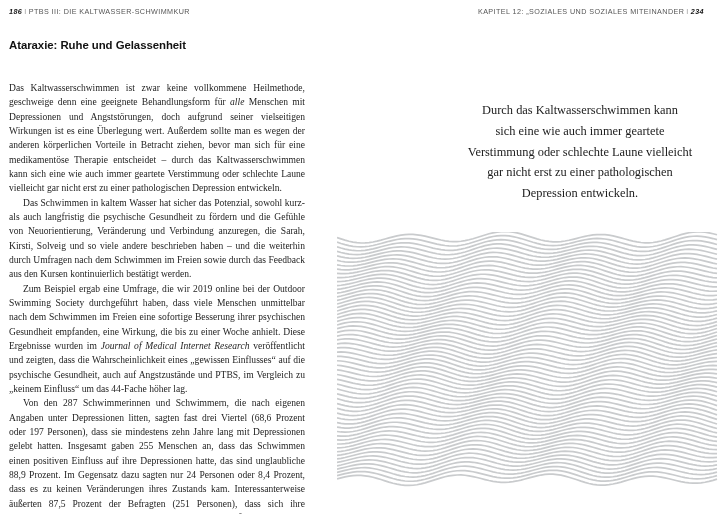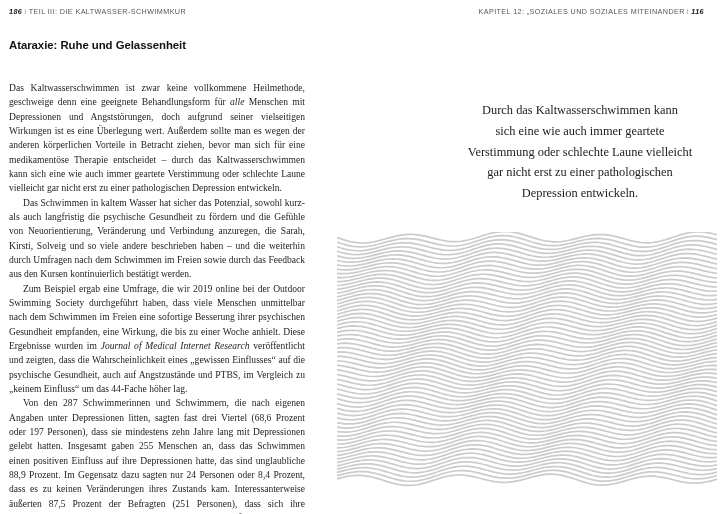--- a/index.html
+++ b/index.html
@@ -121,37 +121,37 @@
   }
 </style>
 </head>
 <body>
 
 <div class="spread">
 
   <div class="page page-left">
 
     <div class="runhead runhead-left">
-      <span class="folio">186</span><span class="sep">I</span><span>TEIL III: DIE KALTWASSER-SCHWIMMKUR</span>
+      <span class="folio">186</span><span class="sep">I</span><span>PTBS III: DIE KALTWASSER-SCHWIMMKUR</span>
     </div>
 
     <h2 class="section-heading">Ataraxie: Ruhe und Gelassenheit</h2>
 
     <div class="body-col">
       <p><span>Das Kaltwasserschwimmen ist zwar keine vollkommene Heilmethode, geschweige denn eine geeignete Behandlungsform für </span><em>alle</em><span> Menschen mit Depressionen und Angststörungen, doch aufgrund seiner vielseitigen Wirkungen ist es eine Überlegung wert. Außerdem sollte man es wegen der anderen körperlichen Vorteile in Betracht ziehen, bevor man sich für eine medikamentöse Therapie entscheidet – durch das Kaltwasserschwimmen kann sich eine wie auch immer geartete Verstimmung oder schlechte Laune vielleicht gar nicht erst zu einer pathologischen Depression entwickeln.</span></p>
       <p class="indent">Das Schwimmen in kaltem Wasser hat sicher das Potenzial, sowohl kurz- als auch langfristig die psychische Gesundheit zu fördern und die Gefühle von Neuorientierung, Veränderung und Verbindung anzuregen, die Sarah, Kirsti, Solveig und so viele andere beschrieben haben – und die weiterhin durch Umfragen nach dem Schwimmen im Freien sowie durch das Feedback aus den Kursen kontinuierlich bestätigt werden.</p>
       <p class="indent"><span>Zum Beispiel ergab eine Umfrage, die wir 2019 online bei der Outdoor Swimming Society durchgeführt haben, dass viele Menschen unmittelbar nach dem Schwimmen im Freien eine sofortige Besserung ihrer psychischen Gesundheit empfanden, eine Wirkung, die bis zu einer Woche anhielt. Diese Ergebnisse wurden im </span><em>Journal of Medical Internet Research</em><span> veröffentlicht und zeigten, dass die Wahrscheinlichkeit eines „gewissen Einflusses“ auf die psychische Gesundheit, auch auf Angstzustände und PTBS, im Vergleich zu „keinem Einfluss“ um das 44-Fache höher lag.</span></p>
       <p class="indent">Von den 287 Schwimmerinnen und Schwimmern, die nach eigenen Angaben unter Depressionen litten, sagten fast drei Viertel (68,6 Prozent oder 197 Personen), dass sie mindestens zehn Jahre lang mit Depressionen gelebt hatten. Insgesamt gaben 255 Menschen an, dass das Schwimmen einen positiven Einfluss auf ihre Depressionen hatte, das sind unglaubliche 88,9 Prozent. Im Gegensatz dazu sagten nur 24 Personen oder 8,4 Prozent, dass es zu keinen Veränderungen ihres Zustands kam. Interessanterweise äußerten 87,5 Prozent der Befragten (251 Personen), dass sich ihre Symptome kontinuierlich verringerten, wenn sie regelmäßig schwammen. Die Wirkung des Schwimmens hielt bei der Hälfte der</p>
     </div>
   </div>
 
   <div class="page page-right">
 
     <div class="runhead runhead-right">
-      <span>KAPITEL 12: „SOZIALES UND SOZIALES MITEINANDER</span><span class="sep">I</span><span class="folio">116</span>
+      <span>KAPITEL 12: „SOZIALES UND SOZIALES MITEINANDER</span><span class="sep">I</span><span class="folio">234</span>
     </div>
 
     <blockquote class="pullquote">
       <span>Durch das Kaltwasserschwimmen kann</span>
       <span>sich eine wie auch immer geartete</span>
       <span>Verstimmung oder schlechte Laune vielleicht</span>
       <span>gar nicht erst zu einer pathologischen</span>
       <span>Depression entwickeln.</span>
     </blockquote>
   </div>

